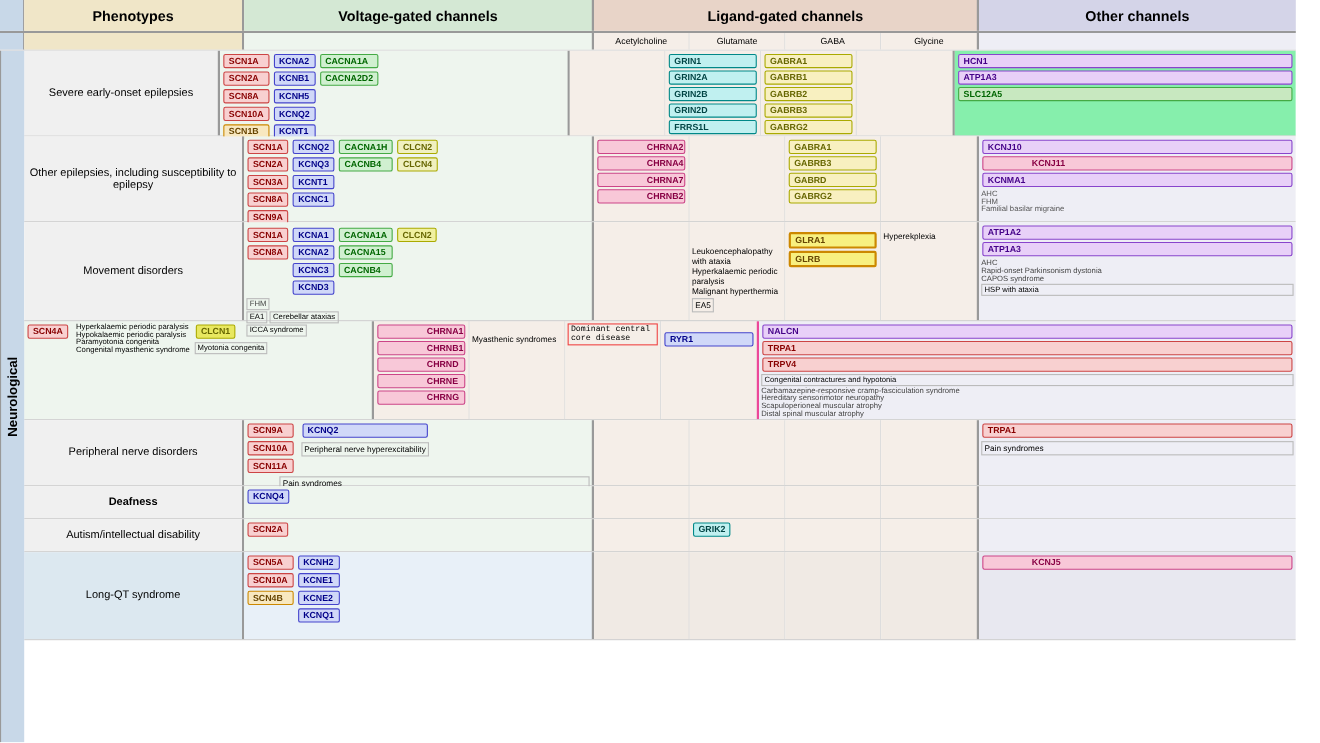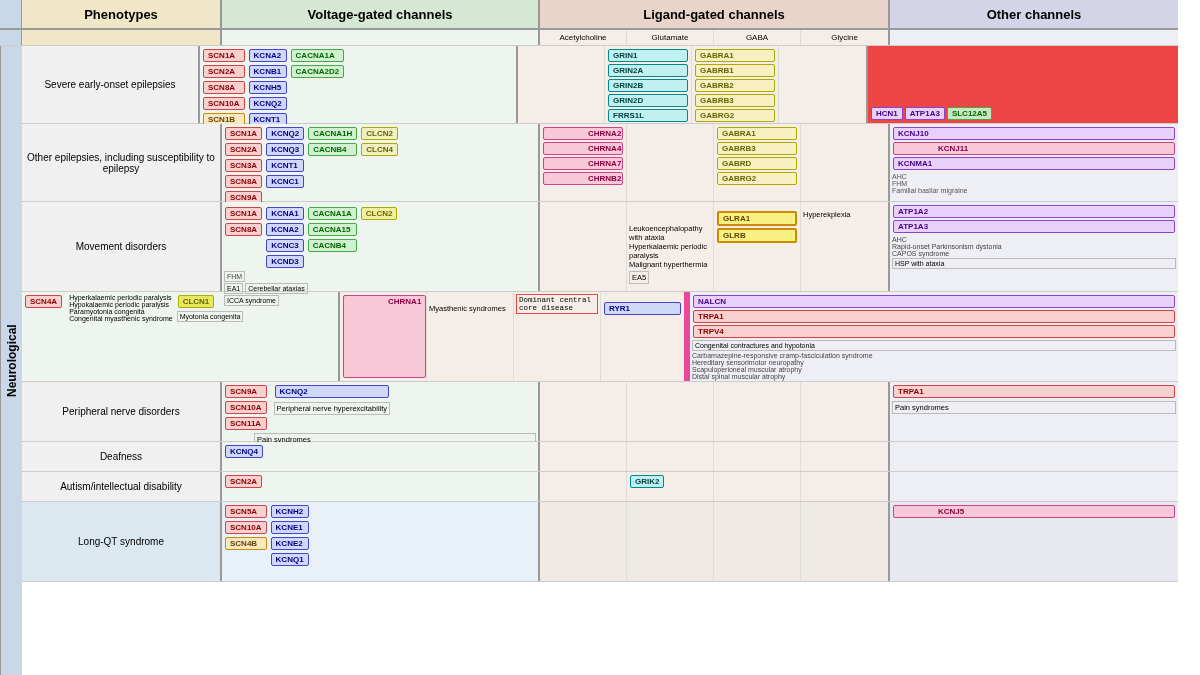--- a/index.html
+++ b/index.html
@@ -95,21 +95,21 @@
           </div>
           <div style="width:87px; background:#f5eee8; border-right:1px solid #ddd; padding:2px; display:flex; flex-direction:column;">
             <span class="gene-tag gene-yellow">GABRA1</span>
             <span class="gene-tag gene-yellow">GABRB1</span>
             <span class="gene-tag gene-yellow">GABRB2</span>
             <span class="gene-tag gene-yellow">GABRB3</span>
             <span class="gene-tag gene-yellow">GABRG2</span>
           </div>
           <div style="width:89px; background:#f5eee8; border-right:2px solid #999; padding:2px;"></div>
 
-          <div style="flex:1; background:#ef4444; padding:2px; display:flex; flex-direction:row;align-items:flex-end;">
+          <div style="flex:1; background:#86efac; padding:2px; display:flex; flex-direction:column;">
             <span class="gene-tag gene-purple">HCN1</span>
             <span class="gene-tag gene-purple">ATP1A3</span>
             <span class="gene-tag gene-green" style="background:#c8e8c0; border-color:#44aa44;">SLC12A5</span>
           </div>
         </div>
 
         <div style="display:flex; height:78px; border-bottom:1px solid #ccc;">
           <div style="width:200px; background:#f0f0f0; display:flex; align-items:center; justify-content:center; text-align:center; font-size:10px; border-right:2px solid #999; padding:4px;">Other epilepsies, including susceptibility to epilepsy</div>
           <div style="width:318px; background:#eef5ee; padding:2px; border-right:2px solid #999;">
             <div style="display:flex; flex-direction:row; gap:2px;">
@@ -228,34 +228,34 @@
                 <div>Paramyotonia congenita</div>
                 <div>Congenital myasthenic syndrome</div>
               </div>
               <div style="margin-left:2px;">
                 <span class="gene-tag gene-yellow" style="background:#e8e860; border-color:#aaaa00;">CLCN1</span>
                 <div style="font-size:7px; border:1px solid #bbb; padding:1px 2px; margin-top:2px;">Myotonia congenita</div>
               </div>
             </div>
           </div>
 
-          <div style="width:87px; background:#f5eee8; border-right:1px solid #ddd; padding:2px; display:flex; flex-direction:row;">
+          <div style="width:87px; background:#f5eee8; border-right:1px solid #ddd; padding:2px; display:flex; flex-direction:column;">
             <span class="gene-tag gene-pink">CHRNA1</span>
             <span class="gene-tag gene-pink">CHRNB1</span>
             <span class="gene-tag gene-pink">CHRND</span>
             <span class="gene-tag gene-pink">CHRNE</span>
             <span class="gene-tag gene-pink">CHRNG</span>
           </div>
           <div style="width:87px; background:#f5eee8; border-right:1px solid #ddd; padding:2px; font-size:7.5px;">
             <div style="margin-top:10px;">Myasthenic syndromes</div>
           </div>
           <div style="width:87px; background:#f5eee8; border-right:1px solid #ddd; padding:2px;">
             <div style="font-size:7.5px; margin-top:0; border:1px solid #ef4444; padding:1px 2px; display:inline-block;font-family:Liberation Mono, monospace;">Dominant central core disease</div>
           </div>
-          <div style="width:89px; background:#f5eee8; border-right:6px solid #ec4899; padding:2px;">
+          <div style="width:89px; background:#f5eee8; border-right:2px solid #ec4899; padding:2px;">
             <span class="gene-tag gene-blue" style="margin-top:8px; display:block;">RYR1</span>
           </div>
           <div style="flex:1; background:#eeeef5; padding:2px; display:flex; flex-direction:column;">
             <span class="gene-tag gene-purple">NALCN</span>
             <span class="gene-tag gene-red">TRPA1</span>
             <span class="gene-tag gene-red">TRPV4</span>
             <div style="font-size:7px; border:1px solid #bbb; padding:1px 2px; margin-top:1px; display:inline-block;">Congenital contractures and hypotonia</div>
             <div style="font-size:7px; color:#444; margin-top:1px;">Carbamazepine-responsive cramp-fasciculation syndrome</div>
             <div style="font-size:7px; color:#444;">Hereditary sensorimotor neuropathy</div>
             <div style="font-size:7px; color:#444;">Scapuloperioneal muscular atrophy</div>
@@ -283,21 +283,21 @@
           <div style="width:87px; background:#f5eee8; border-right:1px solid #ddd; padding:2px;"></div>
           <div style="width:87px; background:#f5eee8; border-right:1px solid #ddd; padding:2px;"></div>
           <div style="width:89px; background:#f5eee8; border-right:2px solid #999; padding:2px;"></div>
           <div style="flex:1; background:#eeeef5; padding:2px; display:flex; flex-direction:column;">
             <span class="gene-tag gene-red">TRPA1</span>
             <div style="font-size:7.5px; border:1px solid #bbb; padding:1px 2px; display:inline-block; margin-top:2px;">Pain syndromes</div>
           </div>
         </div>
 
         <div style="display:flex; height:30px; border-bottom:1px solid #ccc;">
-          <div style="width:200px; background:#f0f0f0; display:flex; align-items:center; justify-content:center; text-align:center; font-size:10px; border-right:2px solid #999; padding:4px;">Deafness</div>
+          <div style="width:200px; background:#f0f0f0; display:flex; align-items:center; justify-content:center; text-align:center; font-size:10px; border-right:2px solid #999; padding:4px;font-weight:bold;">Deafness</div>
           <div style="width:318px; background:#eef5ee; padding:2px; border-right:2px solid #999;">
             <span class="gene-tag gene-blue">KCNQ4</span>
           </div>
           <div style="width:87px; background:#f5eee8; border-right:1px solid #ddd; padding:2px;"></div>
           <div style="width:87px; background:#f5eee8; border-right:1px solid #ddd; padding:2px;"></div>
           <div style="width:87px; background:#f5eee8; border-right:1px solid #ddd; padding:2px;"></div>
           <div style="width:89px; background:#f5eee8; border-right:2px solid #999; padding:2px;"></div>
           <div style="flex:1; background:#eeeef5; padding:2px;"></div>
         </div>
 

